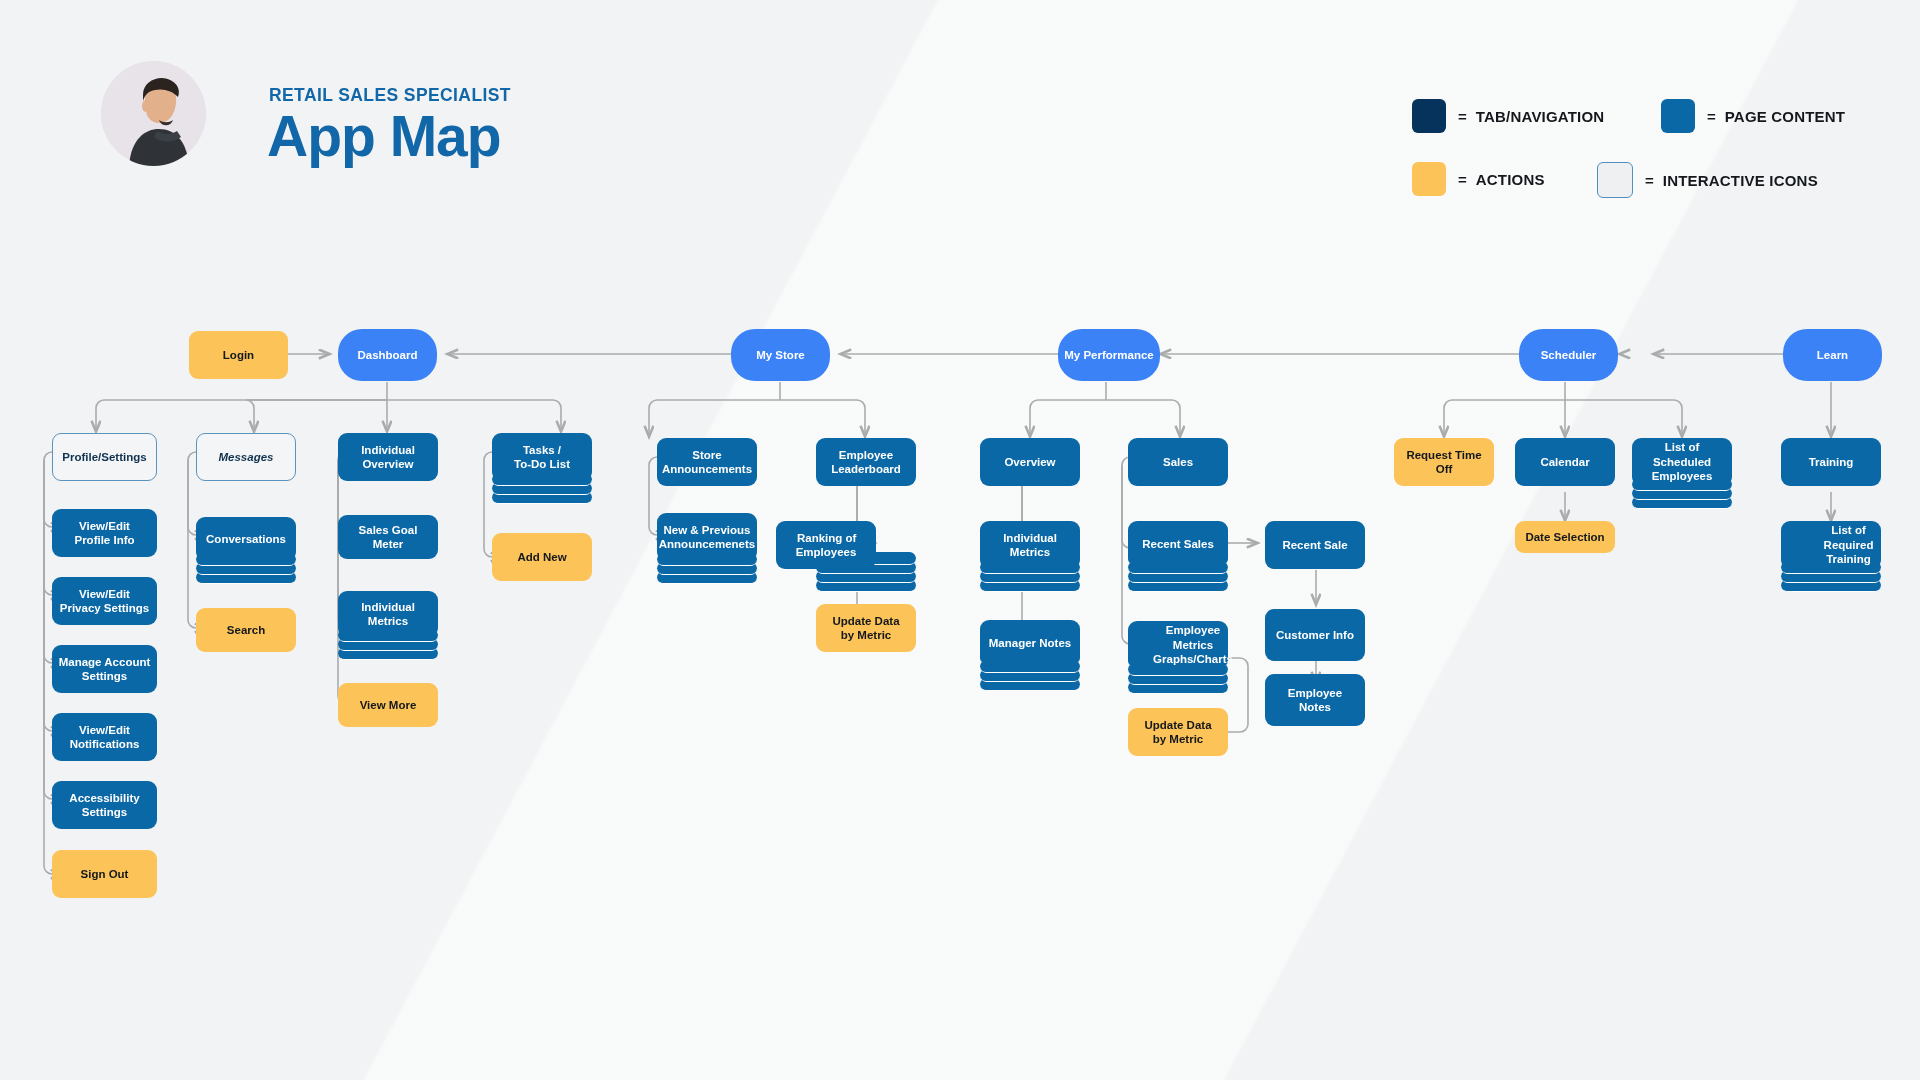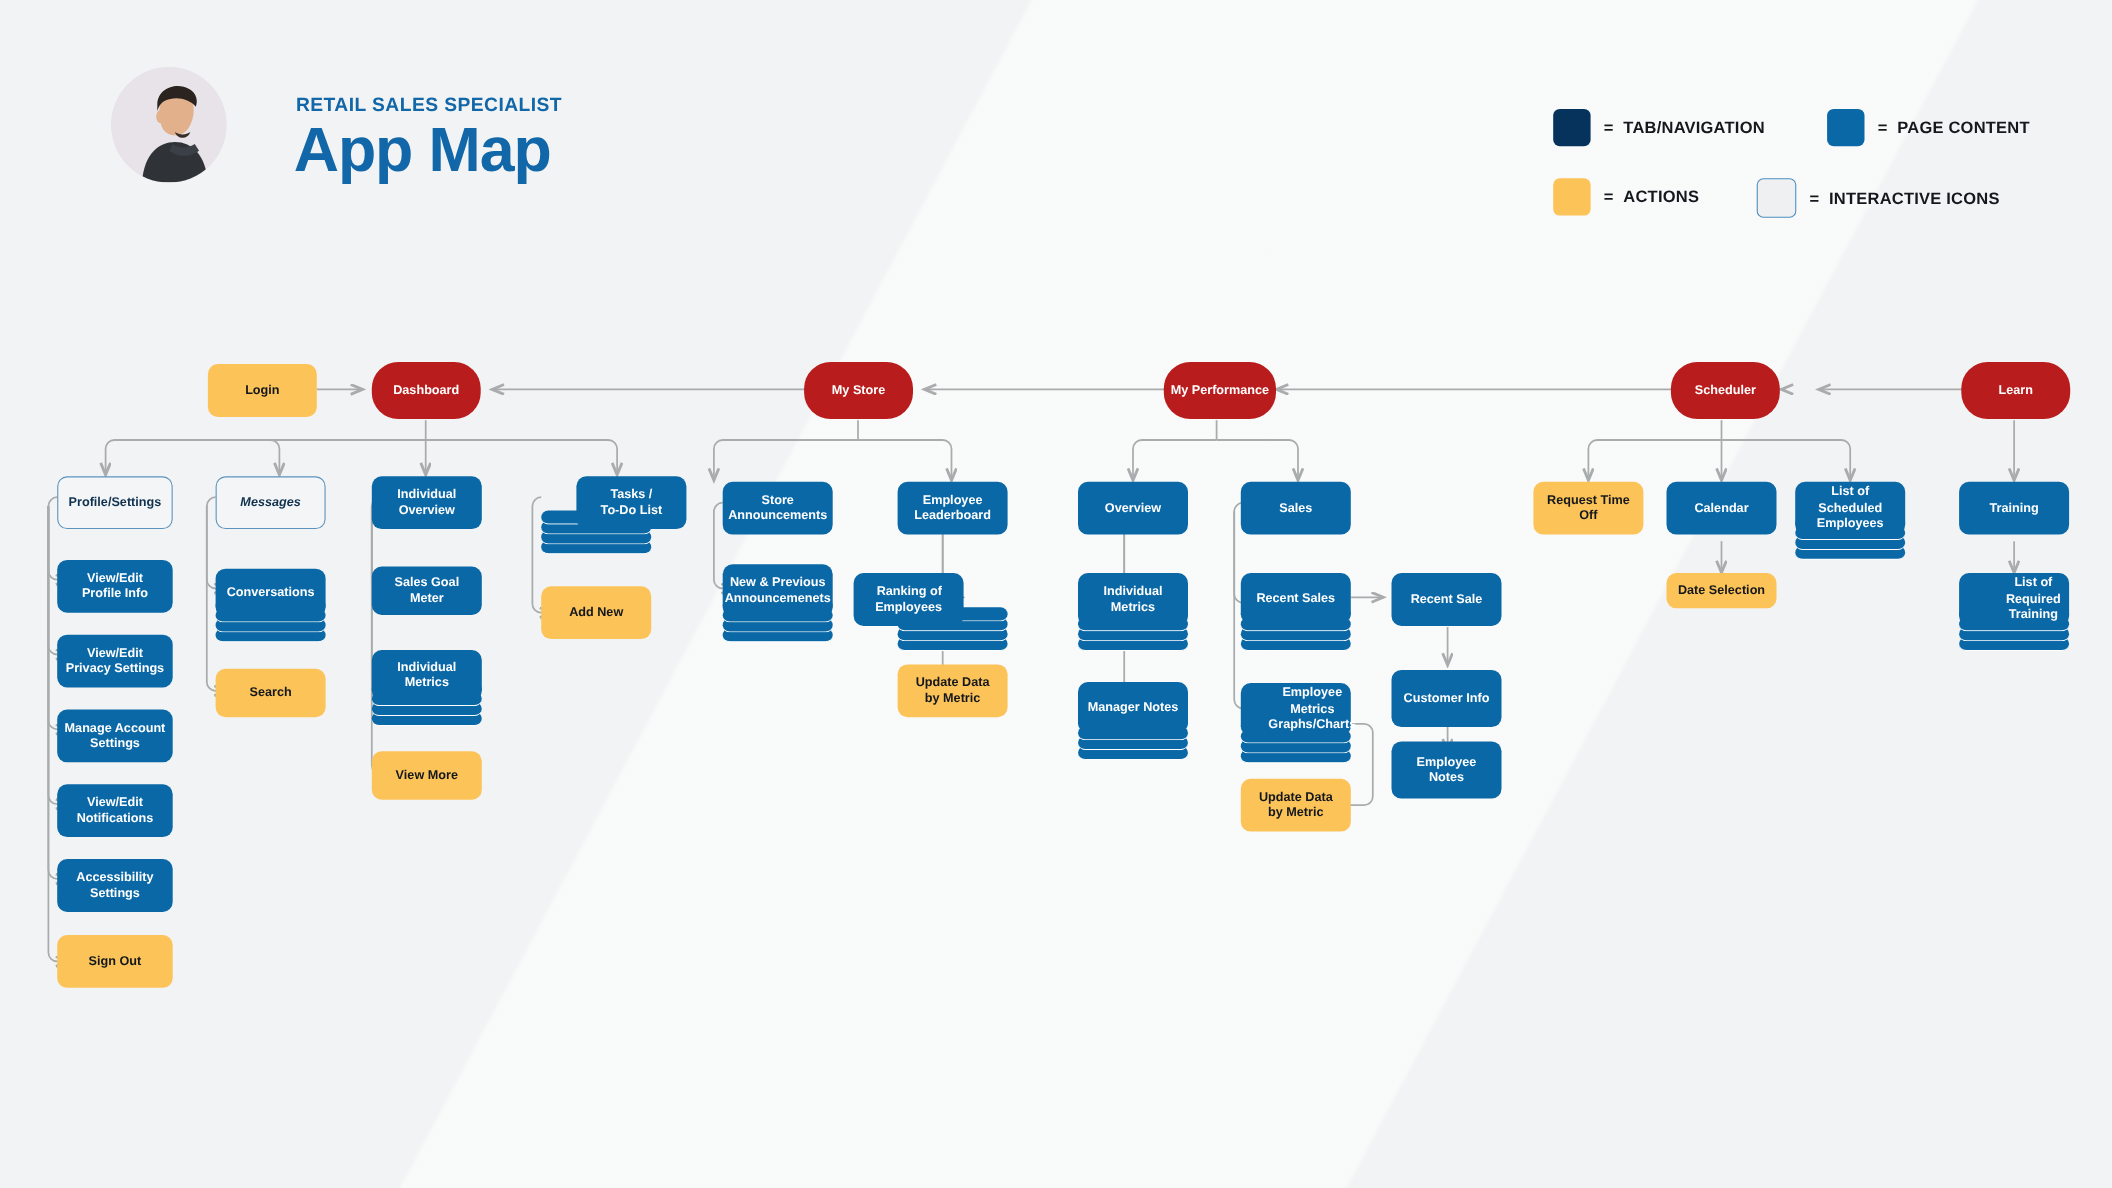--- a/index.html
+++ b/index.html
@@ -54,21 +54,21 @@
   
   .node{
     position:absolute;
     display:flex;align-items:center;justify-content:center;
     text-align:center;
     border-radius:9px;
     font-size:11.5px;font-weight:bold;line-height:1.25;
     box-sizing:border-box;padding:3px 6px;
     z-index:3;
   }
-  .node.nav{background:#b91c1c;color:#ffffff;border-radius:24px;}
+  .node.nav{background:#3b82f6;color:#ffffff;border-radius:24px;}
   .node.page{background:#0b68a6;color:#ffffff;}
   .node.act{background:#fcc358;color:#14181c;}
   .node.icon{background:#f4f5f6;color:#10324f;border:1.5px solid #5b93bf;}
 
   
   .stack{position:absolute;z-index:2;}
   .stack .layer{
     position:absolute;left:0;background:#0b68a6;border-radius:9px;
     border-bottom:1.6px solid #ffffff;
   }
@@ -228,21 +228,21 @@
   </div>
   <div class="node page" style="left:338px;top:591px;width:100px;height:46px;">Individual<br>Metrics</div>
   <div class="node act" style="left:338px;top:683px;width:100px;height:44px;">View More</div>
 
   <div class="stack" style="left:492px;top:433px;width:100px;height:78px;">
     <div class="layer" style="top:58px;width:100px;height:12px;"></div>
     <div class="layer" style="top:49px;width:100px;height:12px;"></div>
     <div class="layer" style="top:40px;width:100px;height:12px;"></div>
     <div class="layer" style="top:31px;width:100px;height:12px;"></div>
   </div>
-  <div class="node page" style="left:492px;top:433px;width:100px;height:48px;margin-left:32px;">Tasks /<br>To-Do List</div>
+  <div class="node page" style="left:492px;top:433px;width:100px;height:48px;">Tasks /<br>To-Do List</div>
   <div class="node act" style="left:492px;top:533px;width:100px;height:48px;">Add New</div>
 
   <div class="node page" style="left:657px;top:438px;width:100px;height:48px;">Store<br>Announcements</div>
   <div class="stack" style="left:657px;top:513px;width:100px;height:78px;">
     <div class="layer" style="top:58px;width:100px;height:12px;"></div>
     <div class="layer" style="top:49px;width:100px;height:12px;"></div>
     <div class="layer" style="top:40px;width:100px;height:12px;"></div>
     <div class="layer" style="top:31px;width:100px;height:12px;"></div>
   </div>
   <div class="node page" style="left:657px;top:513px;width:100px;height:48px;">New &amp; Previous<br>Announcemenets</div>

